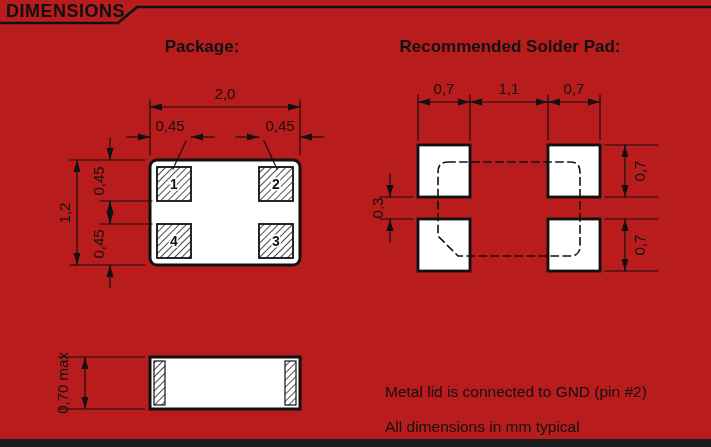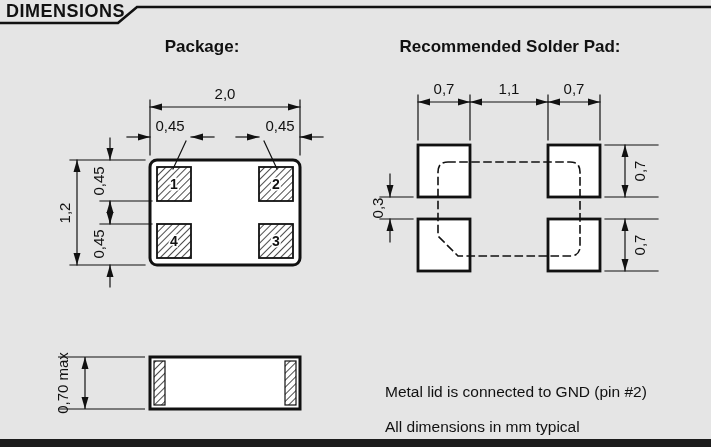--- a/index.html
+++ b/index.html
@@ -1,19 +1,19 @@
 <!DOCTYPE html>
 <html><head>
 <meta charset="utf-8">
 <style>
   html,body{margin:0;padding:0;background:#ffffff;}
   .page{
     position:relative;
     width:711px;height:447px;
-    background:#e5e5e5;
+    background:#b91c1c;
     font-family:"Liberation Sans", sans-serif;
     overflow:hidden;
   }
   svg text{
     font-family:"Liberation Sans", sans-serif;
     fill:#111111;
   }
   .h-title{font-size:18px;font-weight:bold;letter-spacing:.5px;}
   .h-section{font-size:17px;font-weight:bold;}
   .dim{font-size:15px;}

